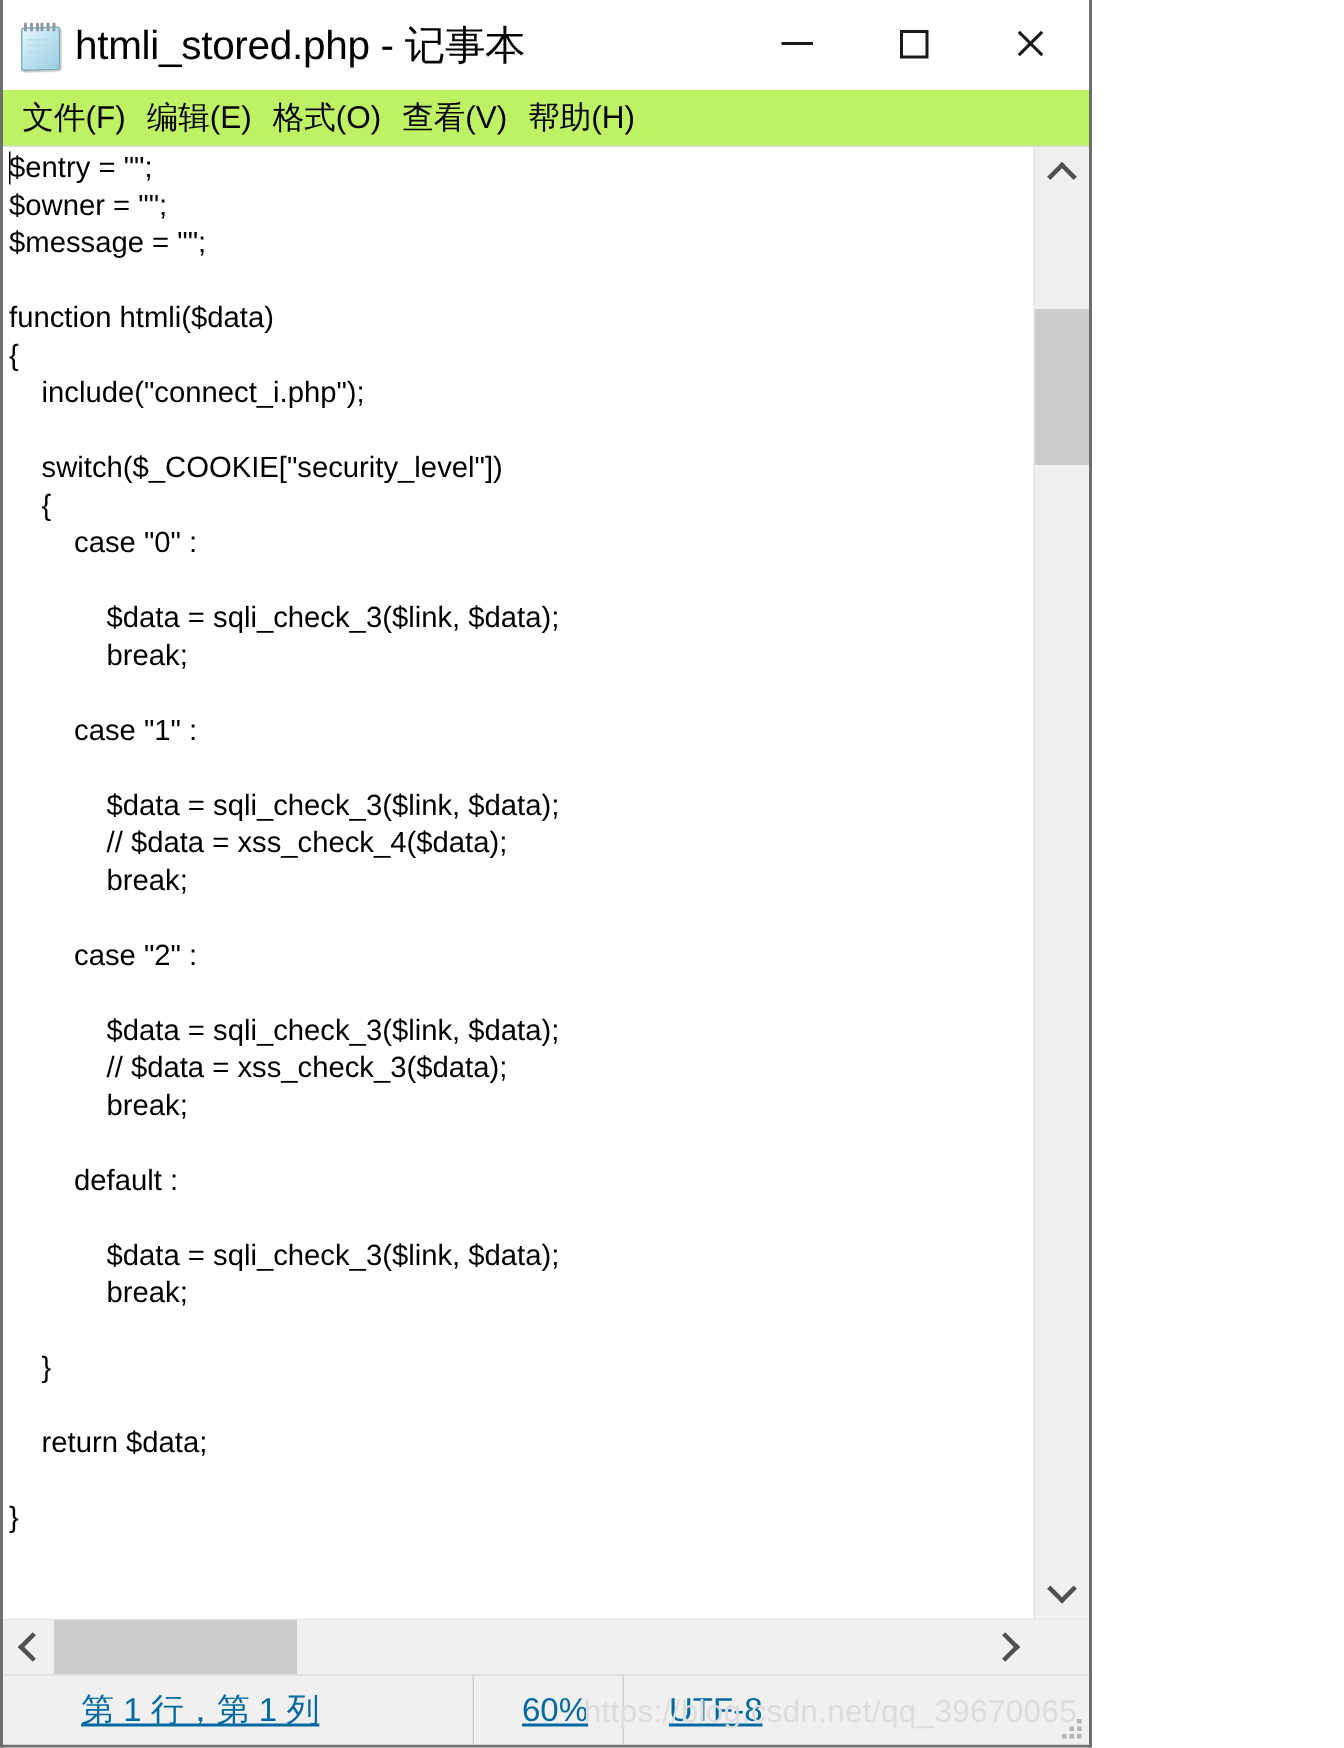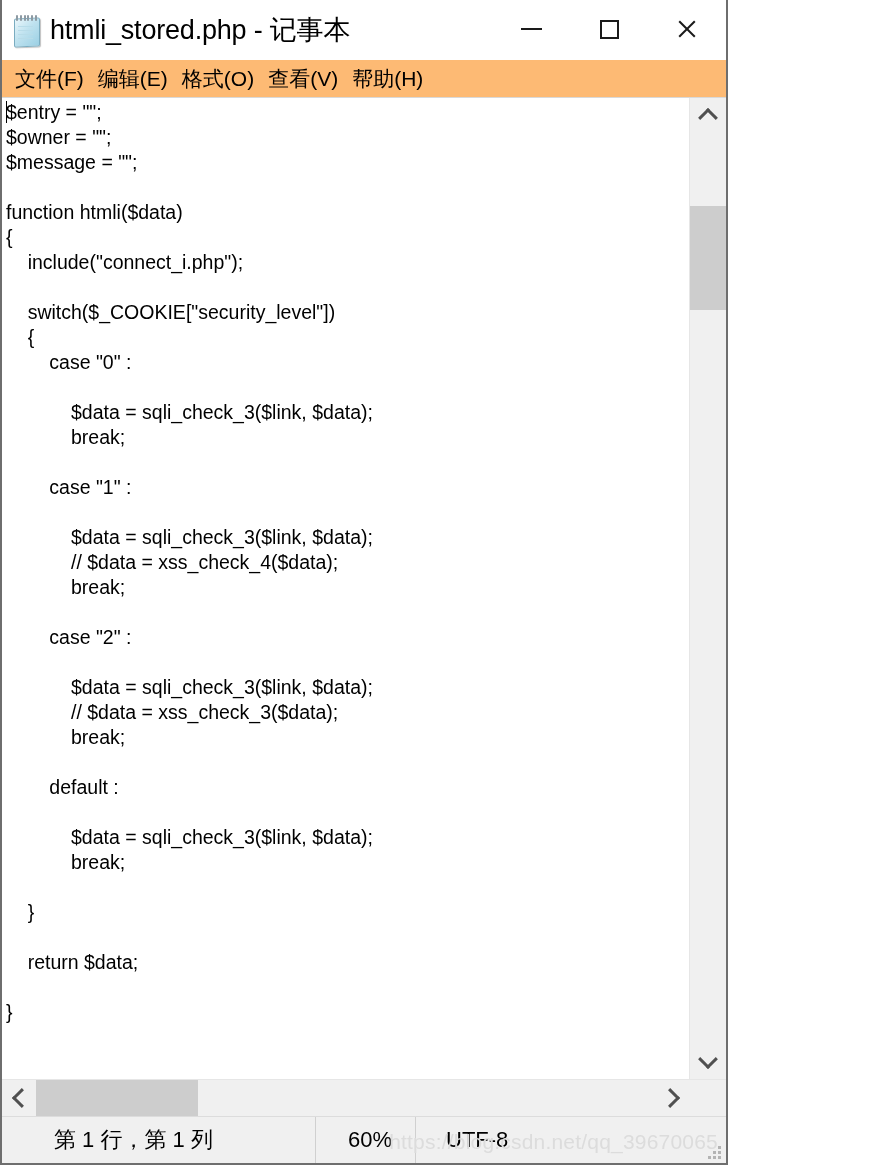--- a/index.html
+++ b/index.html
@@ -141,21 +141,21 @@
   .gl-close::before { transform: rotate(45deg); }
   .gl-close::after  { transform: rotate(-45deg); }
 
   
   .menubar {
     flex: 0 0 37px;
     height: 37px;
     display: flex;
     align-items: center;
     padding-left: 6px;
-    background: #fdba74;
+    background: #bef264;
     border-bottom: 1px solid #d9d9d9;
   }
   .menu-item {
     font-size: 21px;
     color: #000000;
     padding: 0 7px;
     white-space: nowrap;
     line-height: 1;
   }
 
@@ -277,26 +277,27 @@
     flex: 0 0 46px;
     height: 46px;
     display: flex;
     align-items: center;
     background: #f0f0f0;
     border-top: 1px solid #dcdcdc;
     position: relative;
   }
   .st-cell {
     font-size: 22px;
-    color: #000000;
+    color: #0369a1;
     height: 46px;
     display: flex;
     align-items: center;
     box-sizing: border-box;
     white-space: nowrap;
+    text-decoration: underline;
   }
   .st-pos  { width: 313px; padding-left: 52px; }
   .st-zoom { width: 100px; padding-left: 32px; border-left: 1px solid #d0d0d0; text-align: right; }
   .st-eol  { width: 237px; padding-left: 36px; border-left: 1px solid #d0d0d0; }
   .st-enc  { flex: 1 1 auto;  padding-left: 30px; border-left: 1px solid #d0d0d0; }
 
   .watermark {
     position: absolute;
     right: 8px;
     bottom: 9px;

